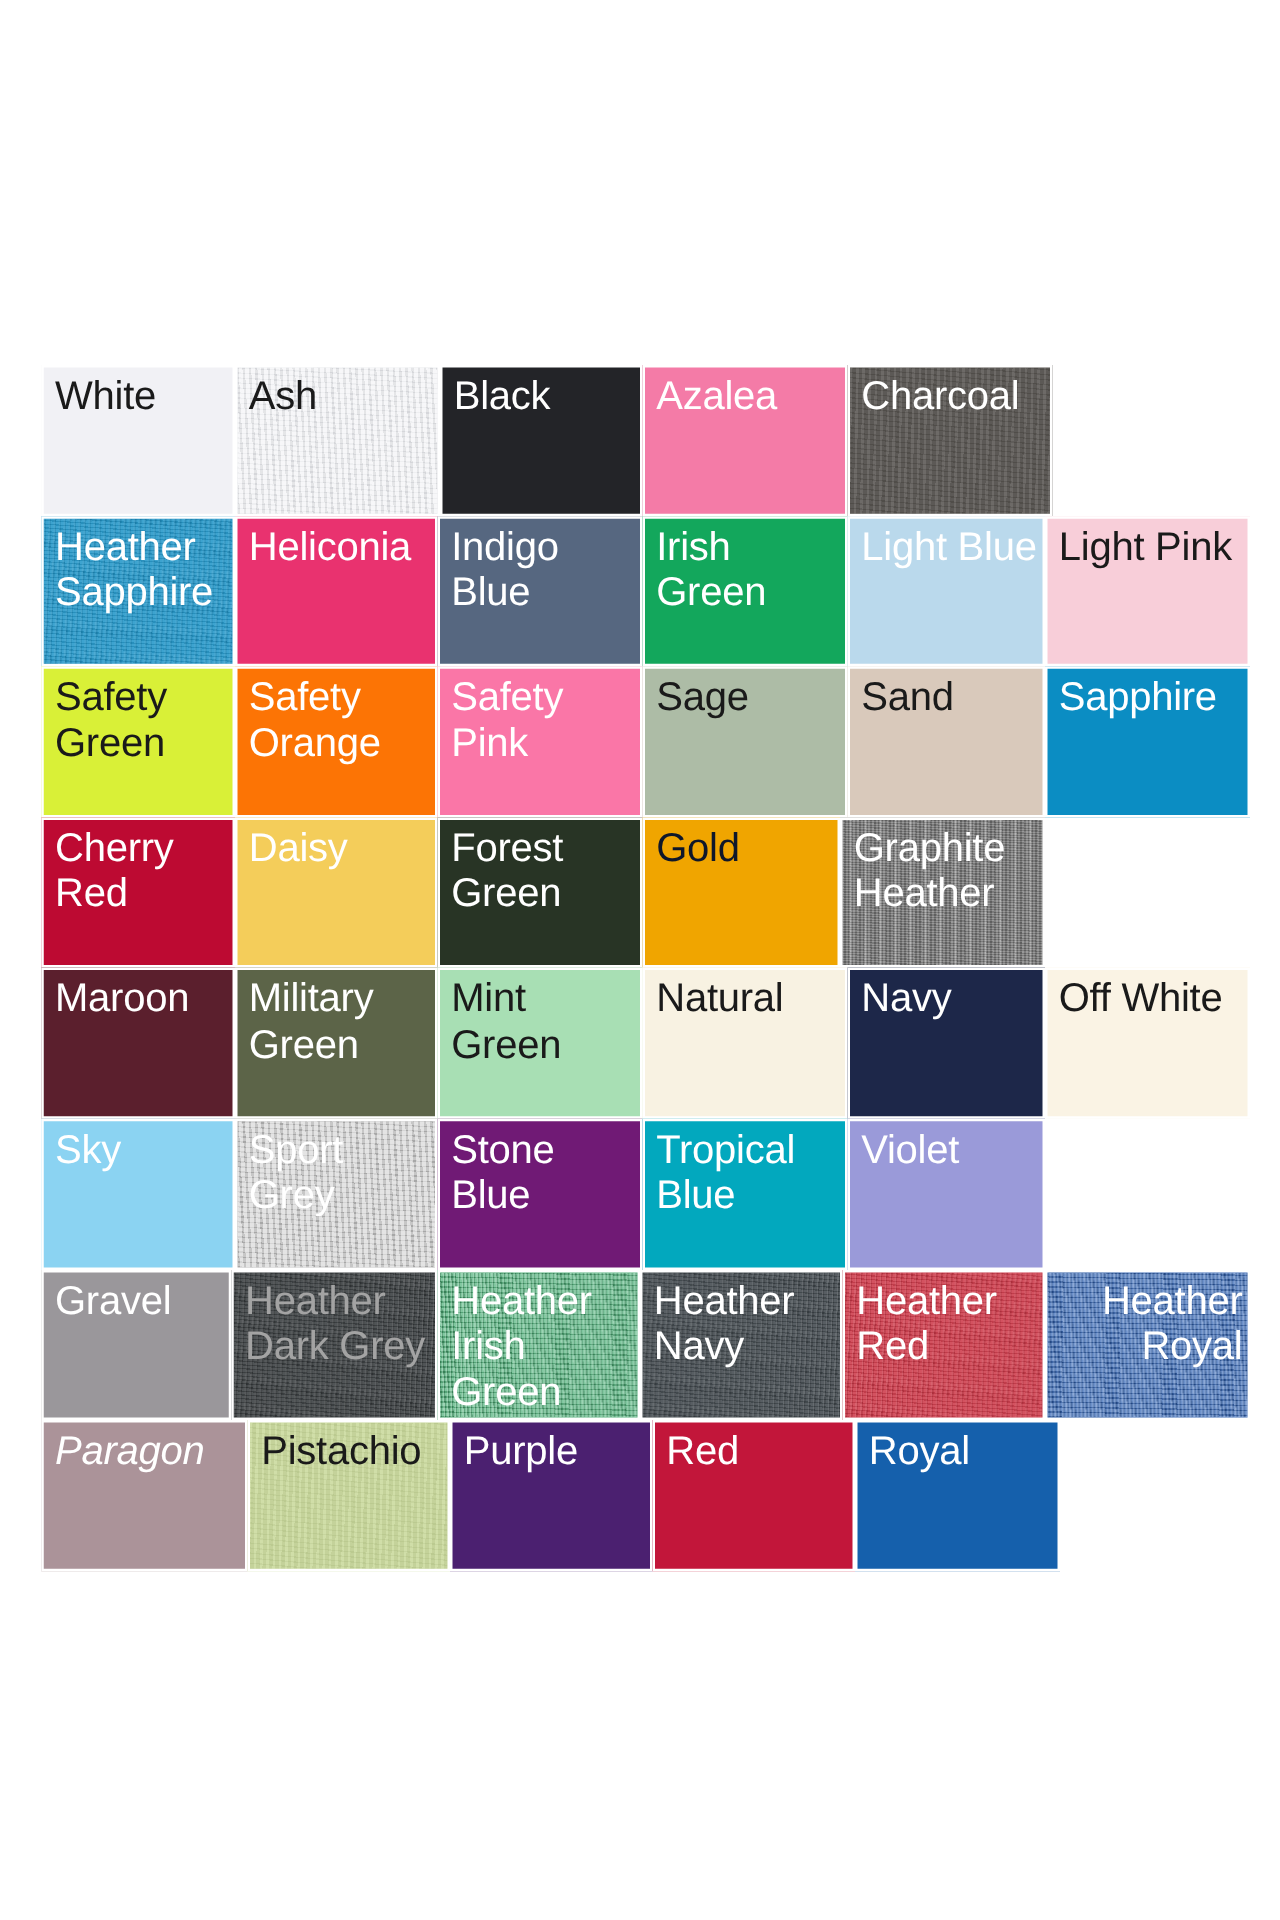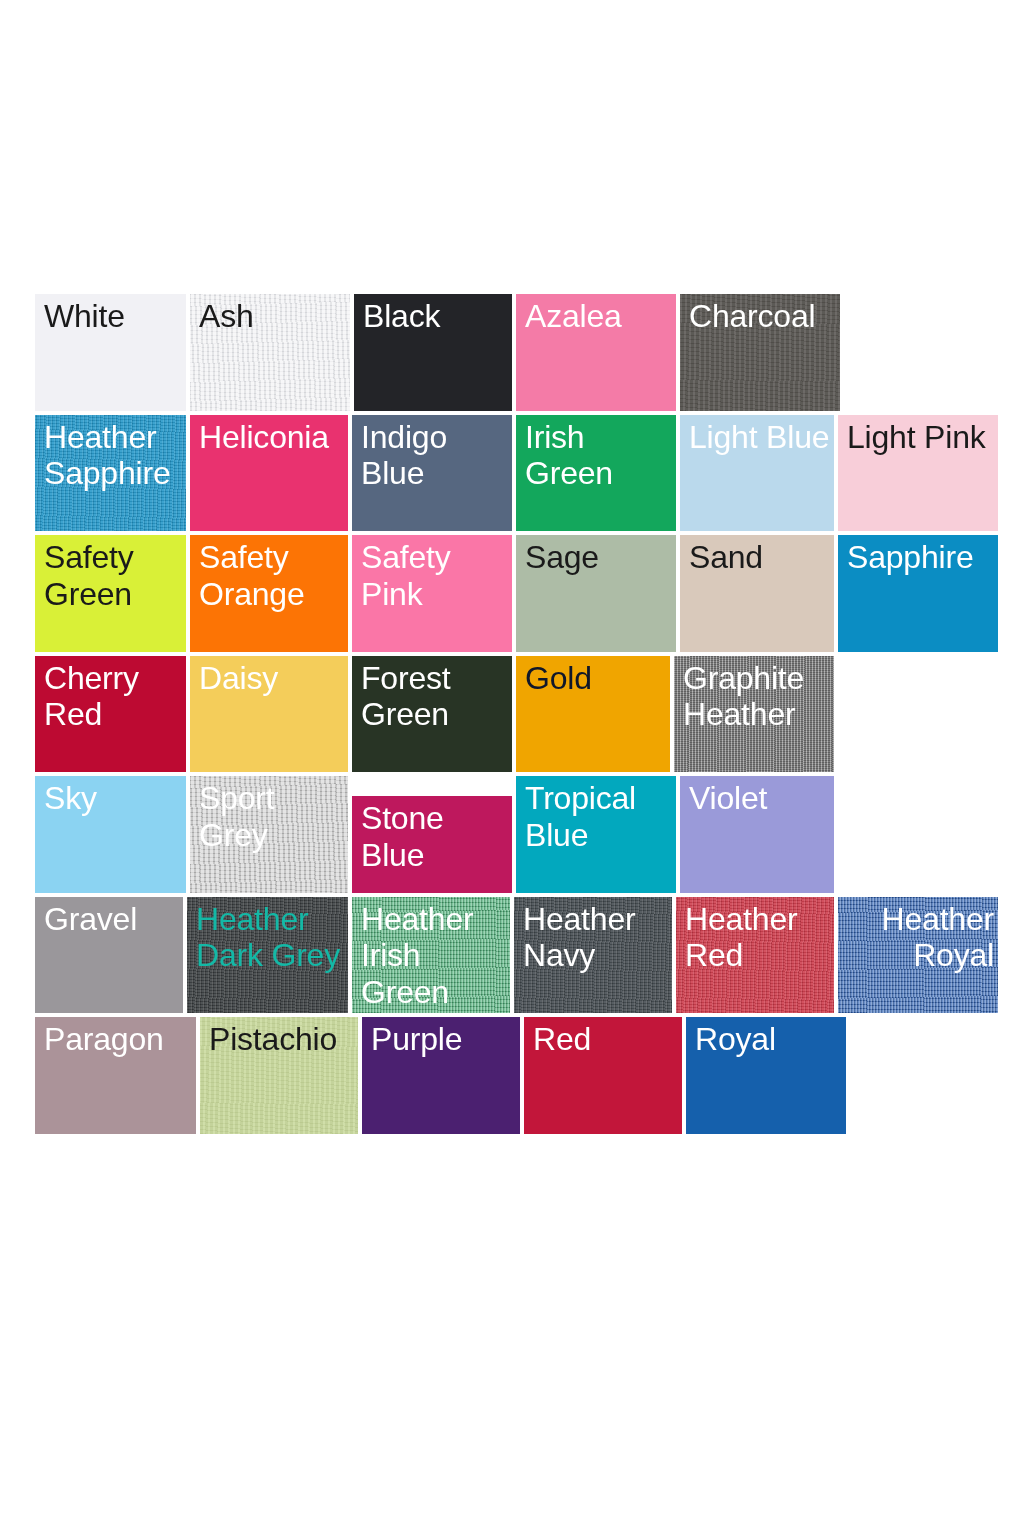--- a/index.html
+++ b/index.html
@@ -175,66 +175,86 @@
       </div>
       <div class="swatch" style="width: 158px; flex: 0 0 158px; background: rgb(240, 165, 0);">
         <div class="swatch-label" style="color: #0f172a;">Gold</div>
       </div>
       <div class="swatch" style="width: 164px; flex: 0 0 164px; background: rgb(141, 141, 141);">
         <div class="tex tex-heather-strong"></div>
         <div class="swatch-label" style="color: rgb(255, 255, 255);">Graphite Heather</div>
       </div>
     </div>
     <div class="swatch-row r-top">
+      <div class="swatch" style="width: 155px; flex: 0 0 155px; background: rgb(91, 31, 45);">
+        <div class="swatch-label" style="color: rgb(255, 255, 255);">Maroon</div>
+      </div>
+      <div class="swatch" style="width: 162px; flex: 0 0 162px; background: rgb(92, 100, 72);">
+        <div class="swatch-label" style="color: rgb(255, 255, 255);">Military Green</div>
+      </div>
+      <div class="swatch" style="width: 164px; flex: 0 0 164px; background: rgb(168, 223, 180);">
+        <div class="swatch-label" style="color: rgb(26, 26, 26);">Mint Green</div>
+      </div>
+      <div class="swatch" style="width: 164px; flex: 0 0 164px; background: rgb(248, 242, 226);">
+        <div class="swatch-label" style="color: rgb(26, 26, 26);">Natural</div>
+      </div>
+      <div class="swatch" style="width: 158px; flex: 0 0 158px; background: rgb(29, 39, 73);">
+        <div class="swatch-label" style="color: rgb(255, 255, 255);">Navy</div>
+      </div>
+      <div class="swatch" style="width: 164px; flex: 0 0 164px; background: rgb(250, 243, 228);">
+        <div class="swatch-label" style="color: rgb(26, 26, 26);">Off White</div>
+      </div>
+    </div>
+    <div class="swatch-row r-top">
       <div class="swatch" style="width: 155px; flex: 0 0 155px; background: rgb(139, 211, 242);">
         <div class="swatch-label" style="color: rgb(255, 255, 255);">Sky</div>
       </div>
       <div class="swatch" style="width: 162px; flex: 0 0 162px; background: rgb(183, 183, 183);">
         <div class="tex tex-ash"></div>
         <div class="swatch-label" style="color: rgb(255, 255, 255);">Sport Grey</div>
       </div>
-      <div class="swatch" style="width: 164px; flex: 0 0 164px; background: #be185d; margin-top: 20px;">
+      <div class="swatch" style="width: 164px; flex: 0 0 164px; background: #701a75;">
         <div class="swatch-label" style="color: rgb(255, 255, 255);">Stone Blue</div>
       </div>
       <div class="swatch" style="width: 164px; flex: 0 0 164px; background: rgb(2, 168, 190);">
         <div class="swatch-label" style="color: rgb(255, 255, 255);">Tropical Blue</div>
       </div>
       <div class="swatch" style="width: 158px; flex: 0 0 158px; background: rgb(154, 154, 217);">
         <div class="swatch-label" style="color: rgb(255, 255, 255);">Violet</div>
       </div>
       <div class="swatch empty" style="width: 164px; flex: 0 0 164px;"></div>
     </div>
     <div class="swatch-row r-bot">
       <div class="swatch" style="width: 152px; flex: 0 0 152px; background: rgb(154, 151, 155);">
         <div class="swatch-label" style="color: rgb(255, 255, 255);">Gravel</div>
       </div>
       <div class="swatch" style="width: 165px; flex: 0 0 165px; background: rgb(54, 58, 60);">
         <div class="tex tex-heather"></div>
-        <div class="swatch-label" style="color: #14b8a6;">Heather Dark Grey</div>
+        <div class="swatch-label" style="color: #a3a3a3;">Heather Dark Grey</div>
       </div>
       <div class="swatch" style="width: 162px; flex: 0 0 162px; background: rgb(75, 176, 119);">
         <div class="tex tex-knit"></div>
         <div class="swatch-label" style="color: rgb(255, 255, 255);">Heather Irish Green</div>
       </div>
       <div class="swatch" style="width: 162px; flex: 0 0 162px; background: rgb(63, 70, 75);">
         <div class="tex tex-heather"></div>
         <div class="swatch-label" style="color: rgb(255, 255, 255);">Heather Navy</div>
       </div>
       <div class="swatch" style="width: 162px; flex: 0 0 162px; background: rgb(205, 56, 72);">
         <div class="tex tex-heather"></div>
         <div class="swatch-label" style="color: rgb(255, 255, 255);">Heather Red</div>
       </div>
       <div class="swatch" style="width: 164px; flex: 0 0 164px; background: rgb(46, 98, 180); text-align: right;">
         <div class="tex tex-knit"></div>
         <div class="swatch-label" style="color: rgb(255, 255, 255);">Heather Royal</div>
       </div>
     </div>
     <div class="swatch-row r-bot">
       <div class="swatch" style="width: 165px; flex: 0 0 165px; background: rgb(171, 147, 153);">
-        <div class="swatch-label" style="color: rgb(255, 255, 255);">Paragon</div>
+        <div class="swatch-label" style="color: rgb(255, 255, 255); font-style: italic;">Paragon</div>
       </div>
       <div class="swatch" style="width: 162px; flex: 0 0 162px; background: rgb(201, 217, 155);">
         <div class="tex tex-soft"></div>
         <div class="swatch-label" style="color: rgb(26, 26, 26);">Pistachio</div>
       </div>
       <div class="swatch" style="width: 162px; flex: 0 0 162px; background: rgb(75, 32, 112);">
         <div class="swatch-label" style="color: rgb(255, 255, 255);">Purple</div>
       </div>
       <div class="swatch" style="width: 162px; flex: 0 0 162px; background: rgb(194, 22, 58);">
         <div class="swatch-label" style="color: rgb(255, 255, 255);">Red</div>

